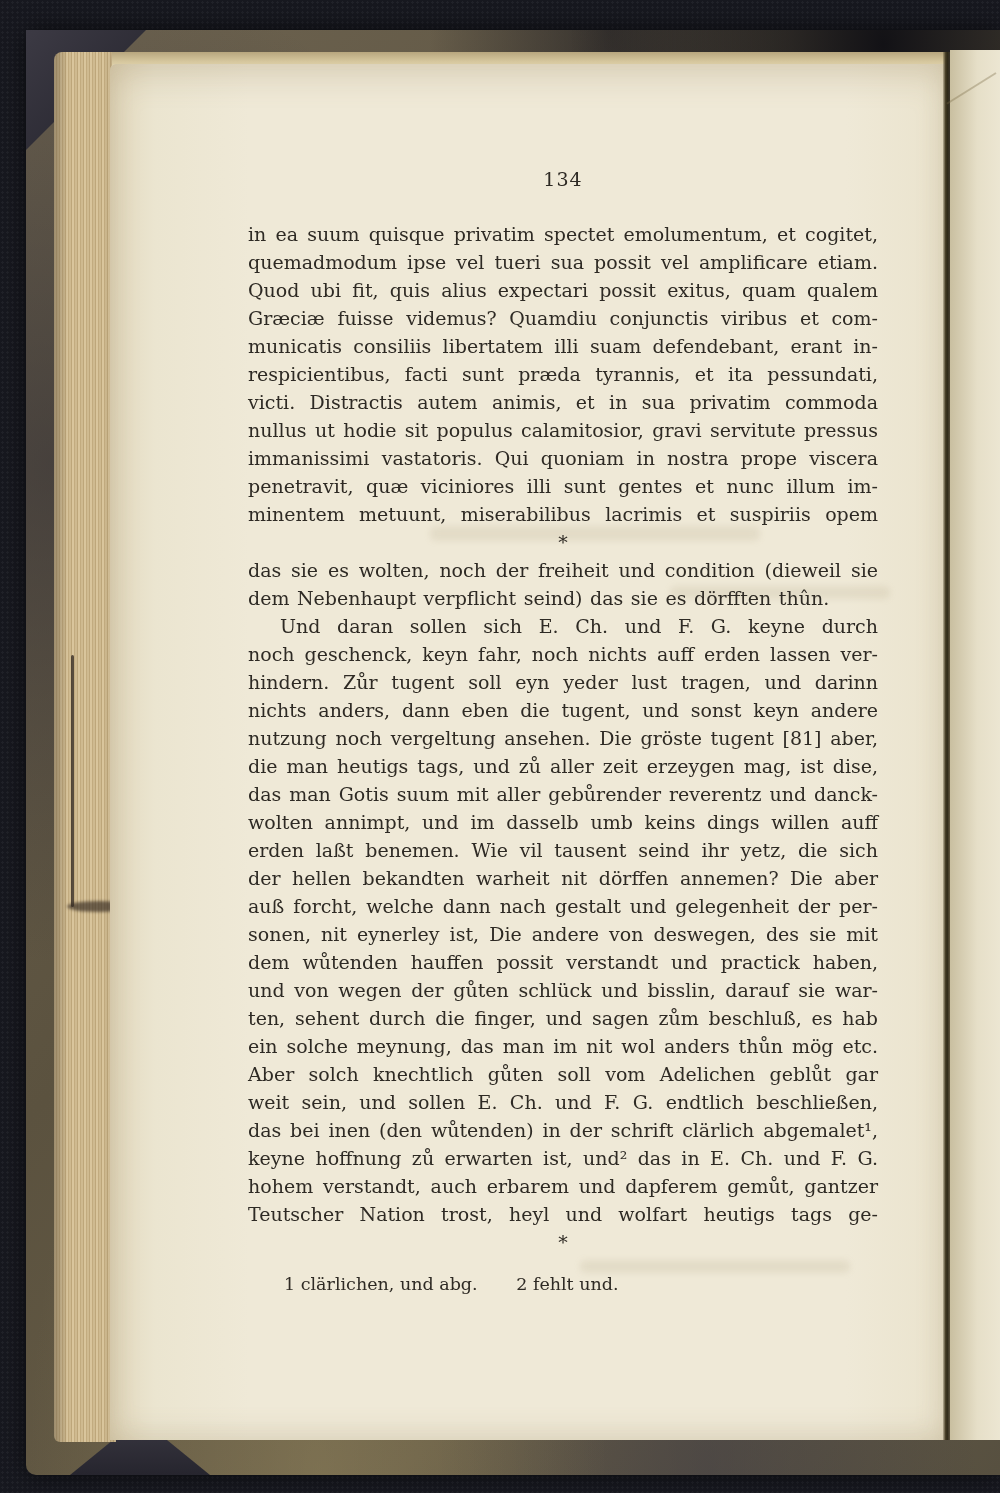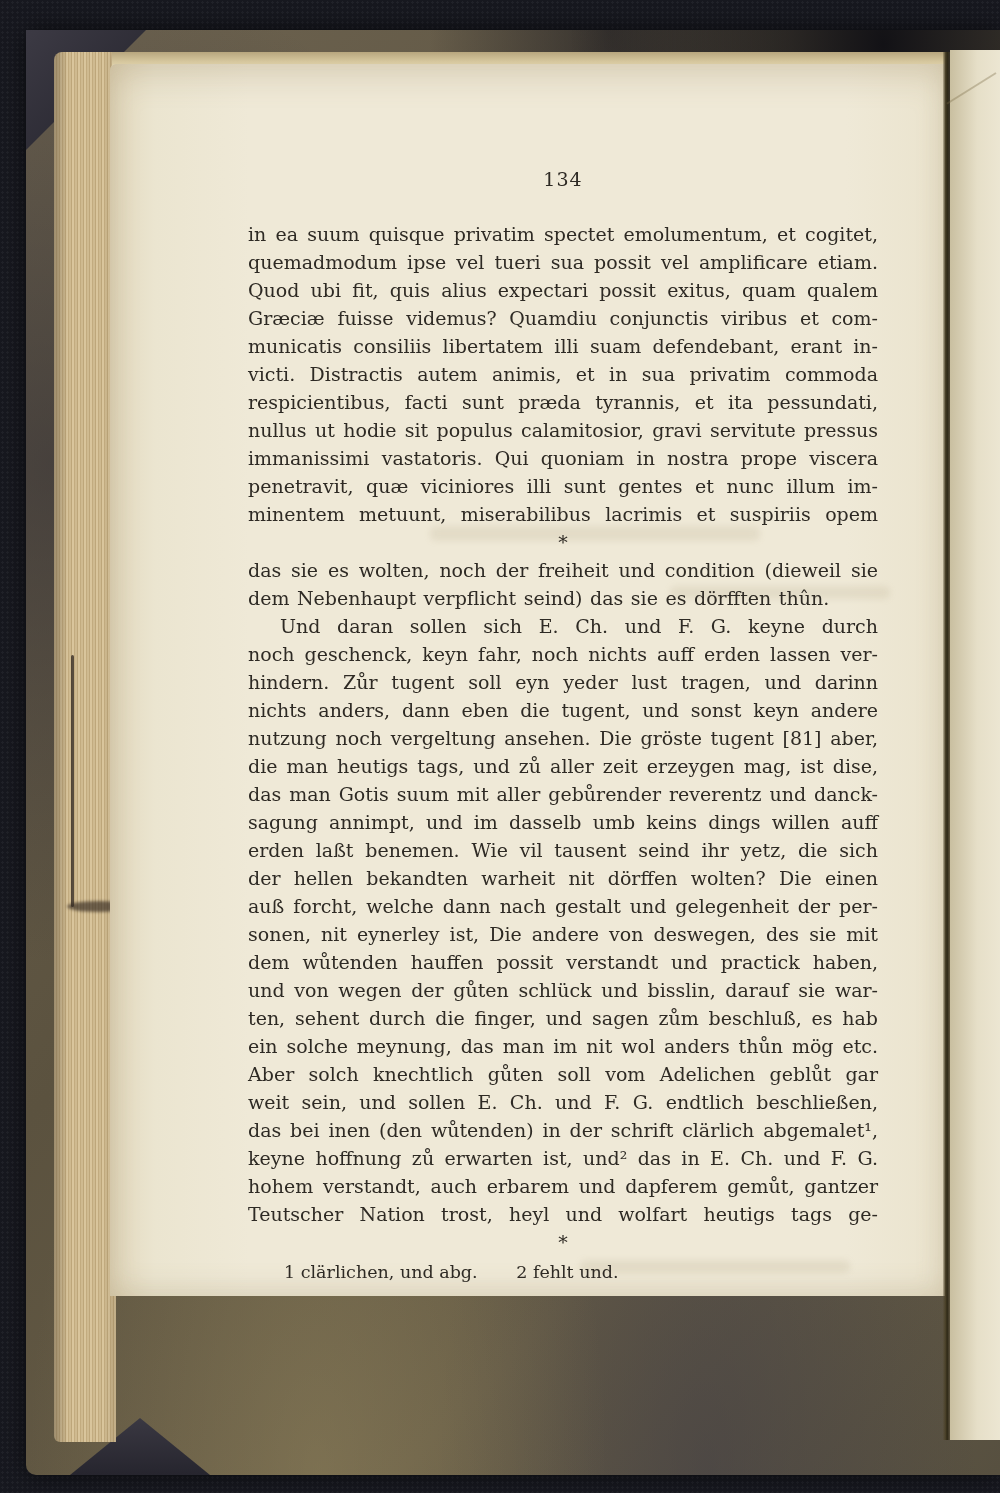--- a/index.html
+++ b/index.html
@@ -35,40 +35,40 @@
       repeating-linear-gradient(90deg,#d9c59c 0 2px,#c2ab7f 2px 3px,#cfba90 3px 5px,#bda67a 5px 6px);
     border-radius:8px 0 0 6px;
   }
   .ink-line{position:absolute;left:17px;top:603px;width:3px;height:252px;background:rgba(55,45,38,.8);border-radius:2px;}
   .ink-smudge{position:absolute;left:13px;top:849px;width:64px;height:11px;background:rgba(50,40,33,.65);border-radius:50%;filter:blur(1.5px);}
   
   .top-edge{position:absolute;left:112px;top:52px;width:834px;height:16px;
     background:linear-gradient(180deg,#b7a67e,#d6c79e 60%,#e2d5ae);}
   
   .page{
-    position:absolute;left:110px;top:64px;width:836px;height:1232px;
+    position:absolute;left:110px;top:64px;width:836px;height:1376px;
     background:
       linear-gradient(90deg,#e2d8bd 0,#ebe5d0 45px,#efe9d7 140px,#efe9d7 88%,#eae3cd 100%),
       #efe9d7;
     box-shadow:inset 0 14px 30px rgba(150,128,85,.22), inset 0 -10px 24px rgba(150,128,85,.16);
     border-radius:6px 2px 0 0;
     color:#2e2a24;
   }
   .ghost{position:absolute;background:rgba(150,133,92,.12);filter:blur(3px);border-radius:6px;}
   .g1{left:320px;top:462px;width:330px;height:15px;}
   .g2{left:560px;top:522px;width:220px;height:13px;}
   .g3{left:470px;top:1196px;width:270px;height:13px;}
   .pagenum{position:absolute;left:138px;top:104px;width:630px;text-align:center;
     font-size:19px;letter-spacing:1px;}
   .flow{position:absolute;left:138px;top:156px;width:630px;}
   .line{min-height:28px;line-height:28px;font-size:19px;text-align:justify;word-spacing:1.5px;}
   .line.just{text-align-last:justify;}
   .line.indent{text-indent:32px;}
   .sep{height:28px;line-height:28px;text-align:center;font-size:19px;}
-  .footnote{margin-top:3px;font-size:17.5px;line-height:26px;}
+  .footnote{margin-top:15px;font-size:17.5px;line-height:26px;}
   .footnote .fn{margin-left:36px;}
   .footnote .fn2{margin-left:33px;}
   
   .gutter{position:absolute;left:943px;top:52px;width:7px;height:1388px;
     background:linear-gradient(90deg,rgba(90,78,52,.25),#4a4129 35%,#2e2816 60%,rgba(100,88,60,.35));}
   .facing{position:absolute;left:950px;top:50px;width:50px;height:1390px;
     background:linear-gradient(90deg,#c9bfa0,#e6dfc8 55%,#ece6d2);}
   .crease{position:absolute;left:938px;top:72px;width:58px;height:2px;
     background:rgba(120,105,70,.35);transform:rotate(-32deg);transform-origin:right center;}
 </style>
@@ -95,39 +95,39 @@
 
     <div class="pagenum">134</div>
 
     <div class="flow">
       <div id="lines">
           <div class="line just">in ea suum quisque privatim spectet emolumentum, et cogitet,</div>
           <div class="line just">quemadmodum ipse vel tueri sua possit vel amplificare etiam.</div>
           <div class="line just">Quod ubi fit, quis alius expectari possit exitus, quam qualem</div>
           <div class="line just">Græciæ fuisse videmus? Quamdiu conjunctis viribus et com-</div>
           <div class="line just">municatis consiliis libertatem illi suam defendebant, erant in-</div>
+          <div class="line just">respicientibus, facti sunt præda tyrannis, et ita pessundati,</div>
           <div class="line just">victi. Distractis autem animis, et in sua privatim commoda</div>
-          <div class="line just">respicientibus, facti sunt præda tyrannis, et ita pessundati,</div>
           <div class="line just">nullus ut hodie sit populus calamitosior, gravi servitute pressus</div>
           <div class="line just">immanissimi vastatoris. Qui quoniam in nostra prope viscera</div>
           <div class="line just">penetravit, quæ viciniores illi sunt gentes et nunc illum im-</div>
           <div class="line just">minentem metuunt, miserabilibus lacrimis et suspiriis opem</div>
           <div class="sep">*</div>
           <div class="line just">das sie es wolten, noch der freiheit und condition (dieweil sie</div>
           <div class="line">dem Nebenhaupt verpflicht seind) das sie es dörfften thûn.</div>
           <div class="line just indent">Und daran sollen sich E. Ch. und F. G. keyne durch</div>
           <div class="line just">noch geschenck, keyn fahr, noch nichts auff erden lassen ver-</div>
           <div class="line just">hindern. Zůr tugent soll eyn yeder lust tragen, und darinn</div>
           <div class="line just">nichts anders, dann eben die tugent, und sonst keyn andere</div>
           <div class="line just">nutzung noch vergeltung ansehen. Die gröste tugent [81] aber,</div>
           <div class="line just">die man heutigs tags, und zů aller zeit erzeygen mag, ist dise,</div>
           <div class="line just">das man Gotis suum mit aller gebůrender reverentz und danck-</div>
-          <div class="line just">sagung annimpt, und im dasselb umb keins dings willen auff</div>
+          <div class="line just">wolten annimpt, und im dasselb umb keins dings willen auff</div>
           <div class="line just">erden laßt benemen. Wie vil tausent seind ihr yetz, die sich</div>
-          <div class="line just">der hellen bekandten warheit nit dörffen wolten? Die einen</div>
+          <div class="line just">der hellen bekandten warheit nit dörffen annemen? Die aber</div>
           <div class="line just">auß forcht, welche dann nach gestalt und gelegenheit der per-</div>
           <div class="line just">sonen, nit eynerley ist, Die andere von deswegen, des sie mit</div>
           <div class="line just">dem wůtenden hauffen possit verstandt und practick haben,</div>
           <div class="line just">und von wegen der gůten schlück und bisslin, darauf sie war-</div>
           <div class="line just">ten, sehent durch die finger, und sagen zům beschluß, es hab</div>
           <div class="line just">ein solche meynung, das man im nit wol anders thůn mög etc.</div>
           <div class="line just">Aber solch knechtlich gůten soll vom Adelichen geblůt gar</div>
           <div class="line just">weit sein, und sollen E. Ch. und F. G. endtlich beschließen,</div>
           <div class="line just">das bei inen (den wůtenden) in der schrift clärlich abgemalet¹,</div>
           <div class="line just">keyne hoffnung zů erwarten ist, und² das in E. Ch. und F. G.</div>

